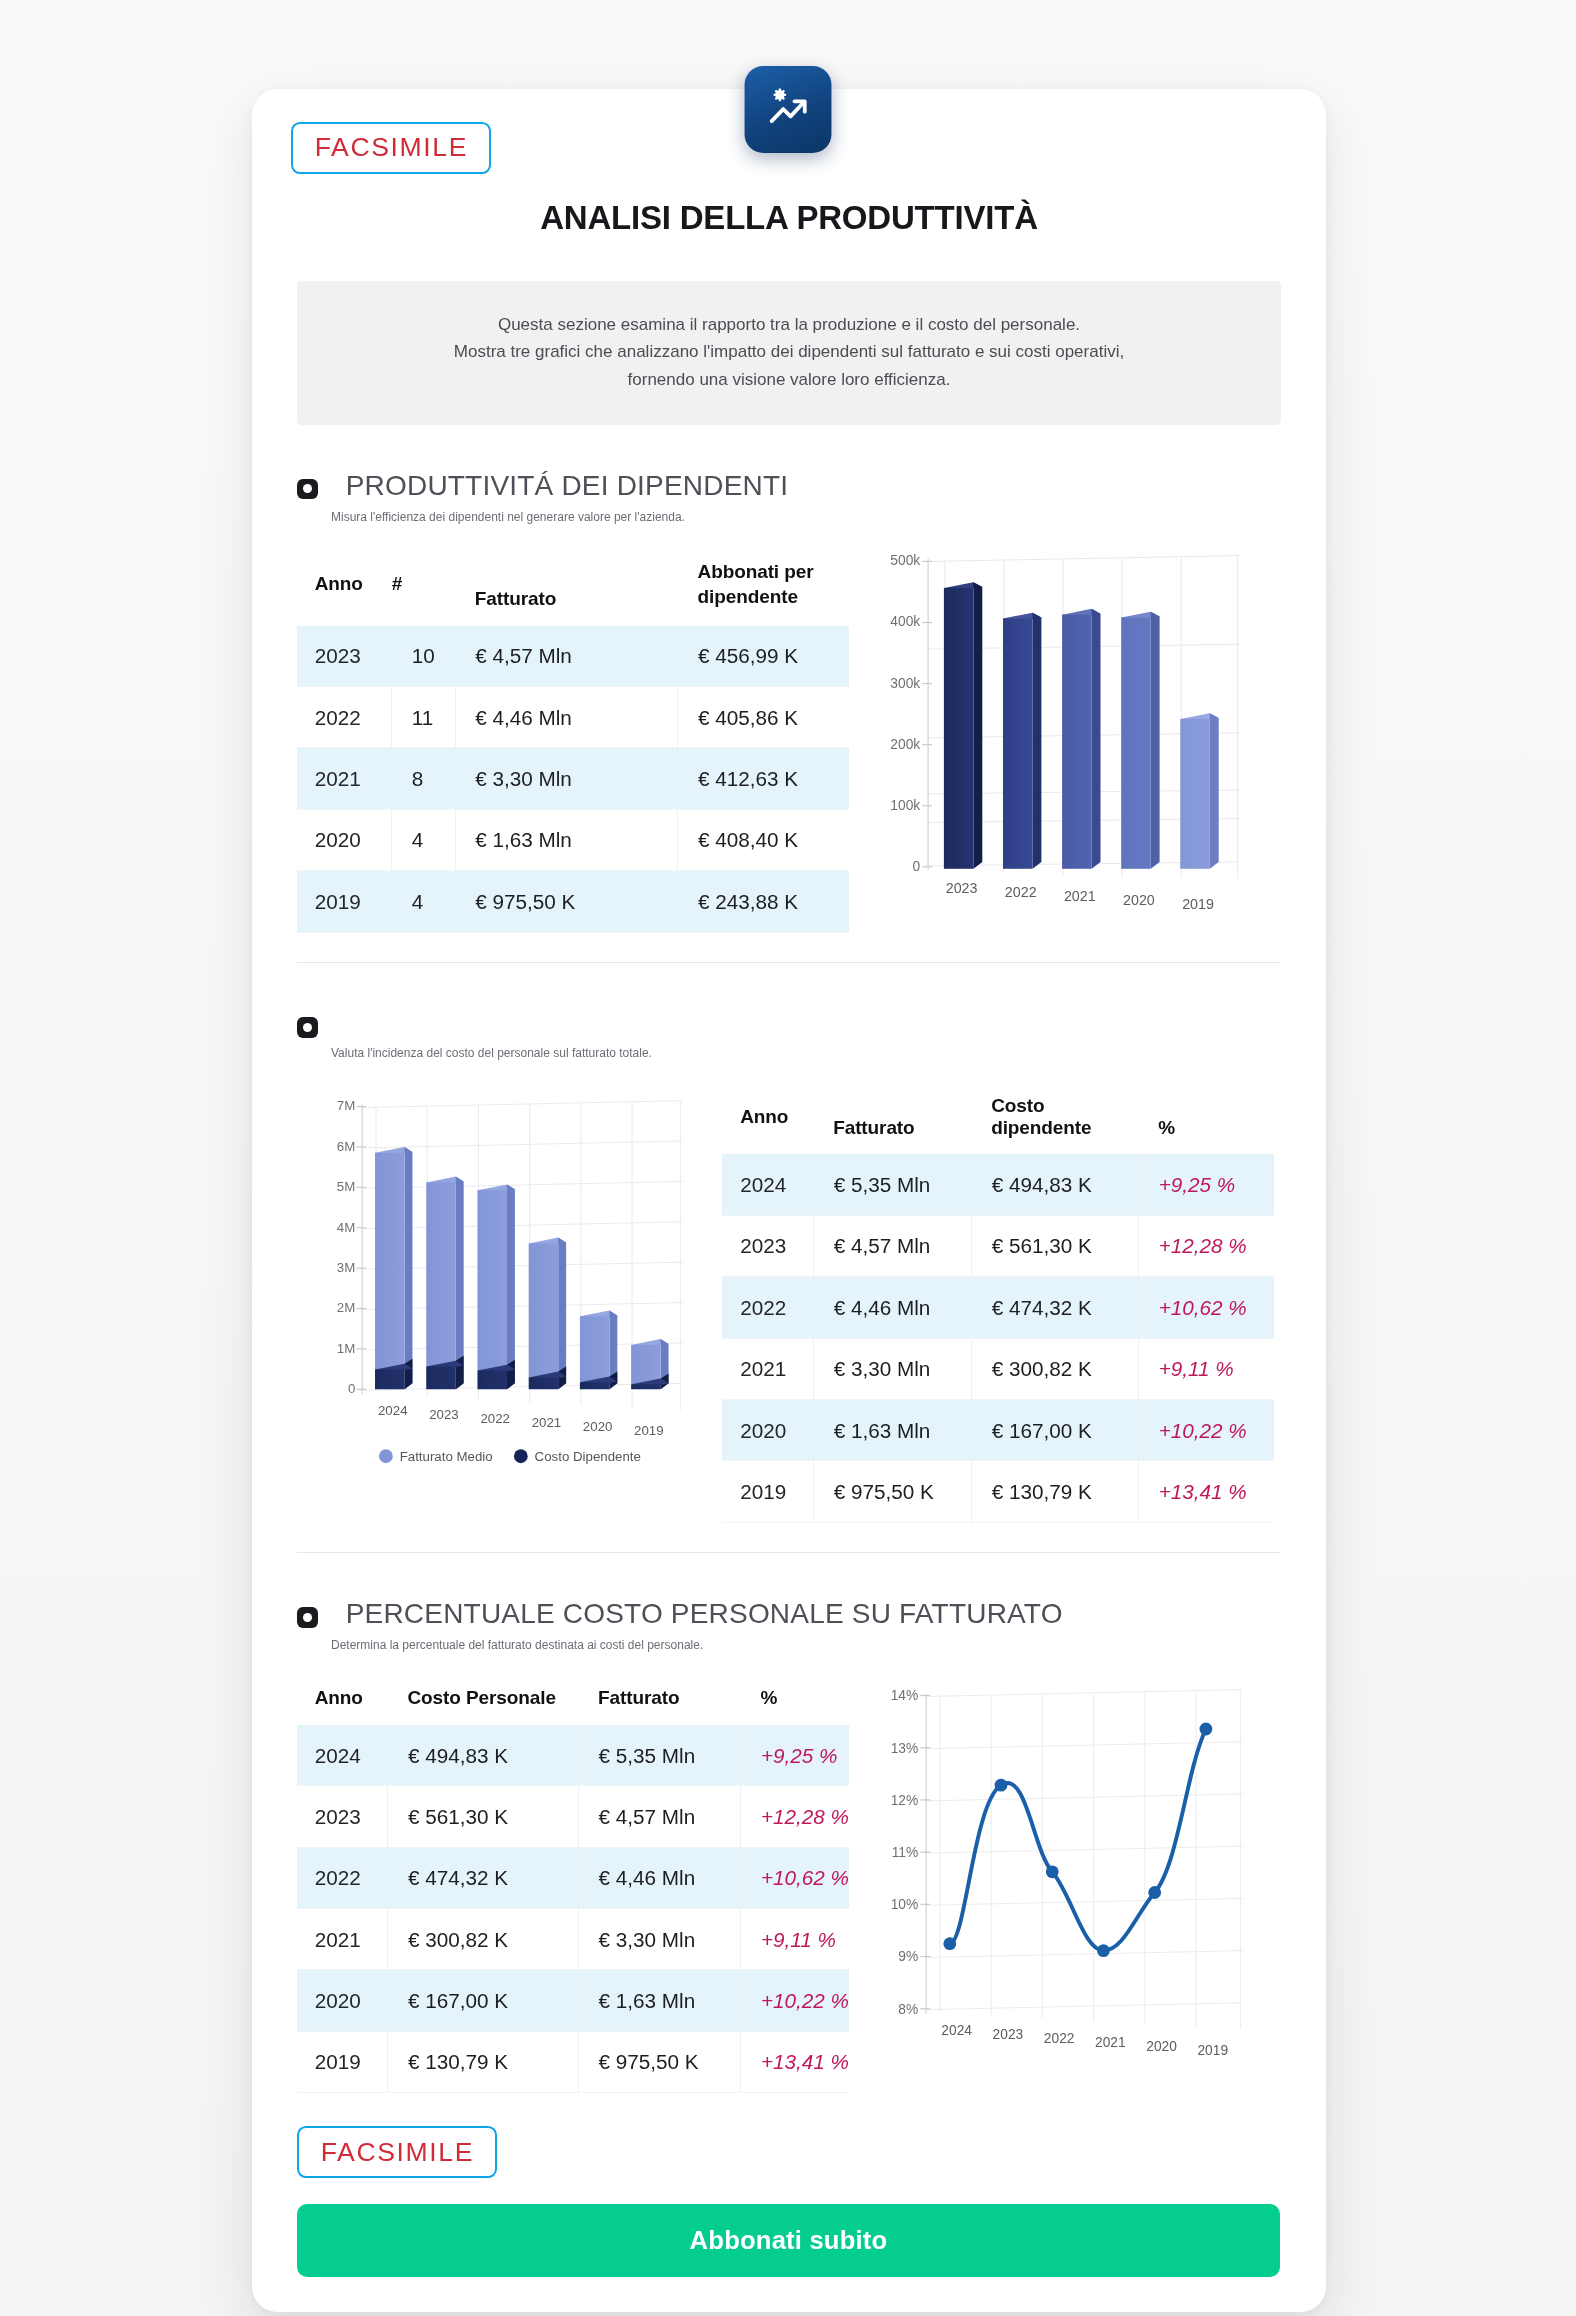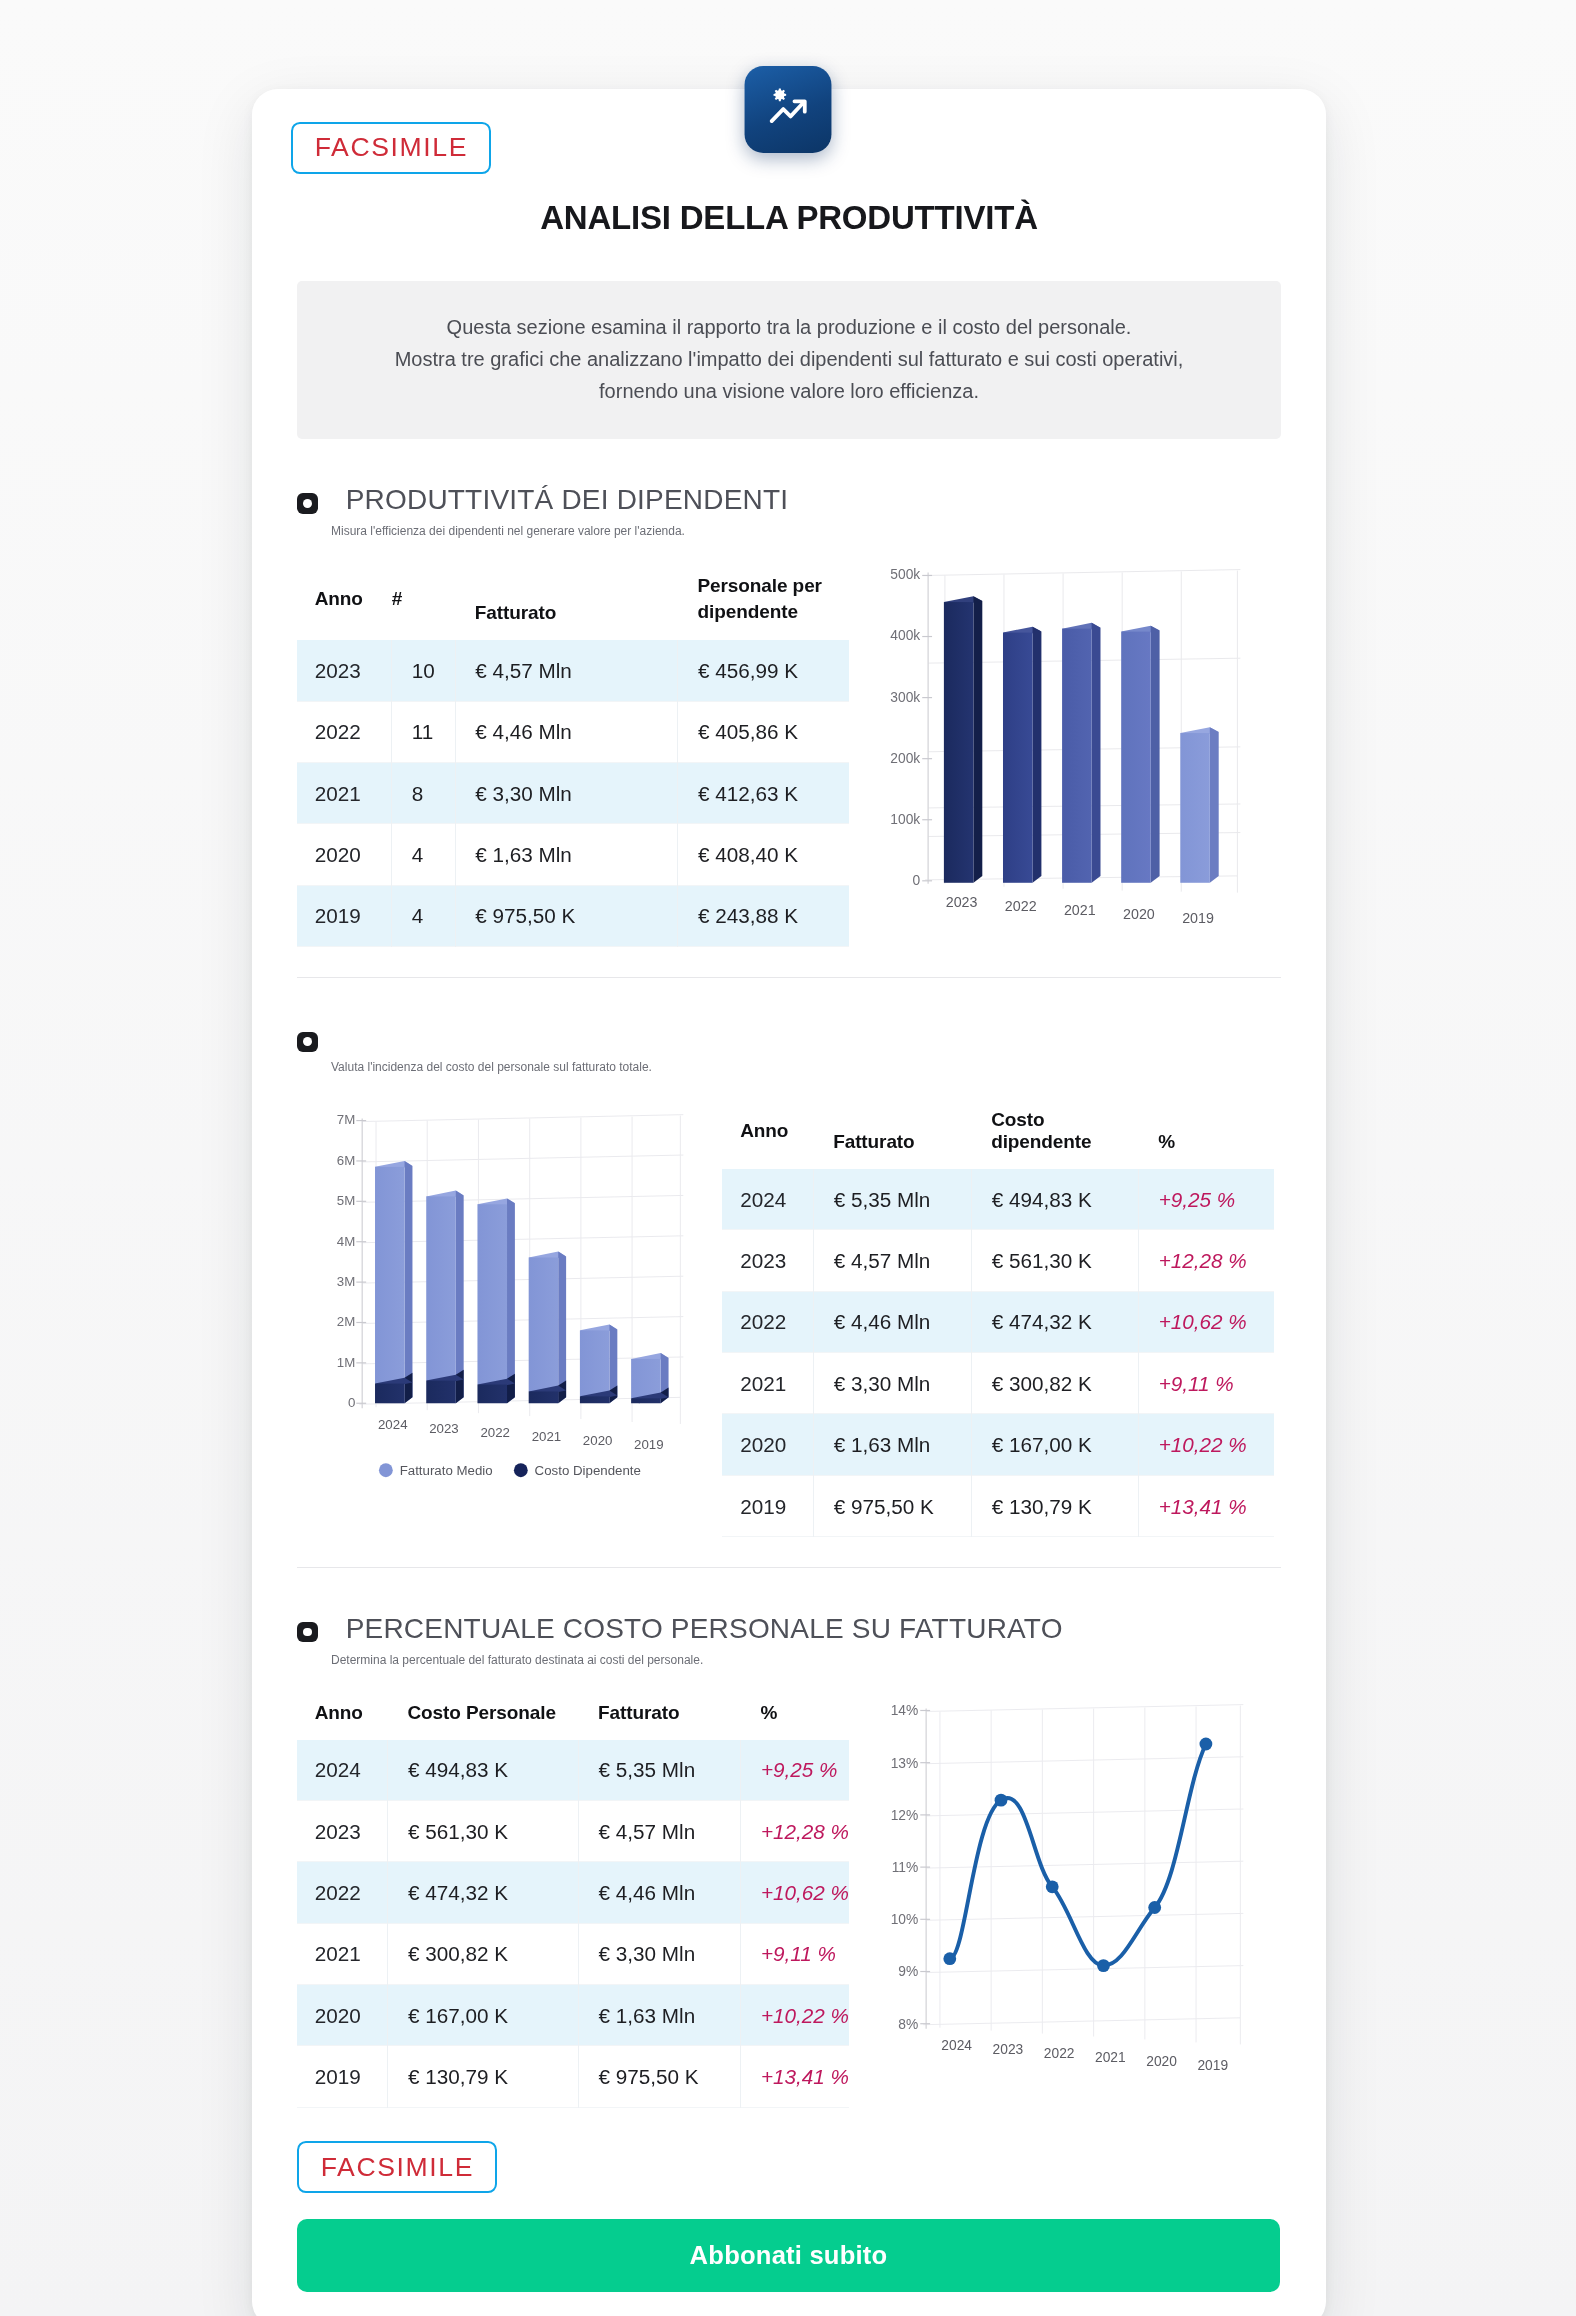--- a/index.html
+++ b/index.html
@@ -73,21 +73,21 @@
   }
 
   
   .intro {
     margin: 44px 45px 0 45px;
     background: #f1f1f2;
     border-radius: 5px;
     padding: 29.6px 39px 31.5px 39px;
     text-align: center;
     color: #4b4d54;
-    font-size: 20px;
+    font-size: 17px;
     line-height: 1.62;
   }
 
   
   .section { margin: 0 45px; padding-top: 45px; }
   .section-divider { border-bottom: 1.5px solid #e7e7ea; margin: 29.6px 45px 0 45px; }
 
   .sec-head { display: flex; align-items: flex-start; gap: 28px; }
   .sec-bullet {
     width: 20.7px; height: 20.7px;
@@ -202,21 +202,21 @@
 
       <div class="sec-body">
 
         <div style="width:552px;flex:none;">
           <table class="data">
             <thead>
                 <tr>
               <th class="th-anno" style="width:95px">Anno</th>
               <th style="width:61px;vertical-align:middle;">#</th>
               <th style="width:225px;padding-left:19.7px;">Fatturato</th>
-              <th style="padding-left:19.7px;width:172px;line-height:1.35;">Personale per dipendente</th>
+              <th style="padding-left:19.7px;width:172px;line-height:1.35;">Abbonati per dipendente</th>
             </tr>
               </thead>
             <tbody>
               <tr class="alt">
                 <td class="c-year">2023</td>
                 <td class="c-pad">10</td>
                 <td class="c-pad">€ 4,57 Mln</td>
                 <td class="c-pad">€ 456,99 K</td>
               </tr>
               <tr>

